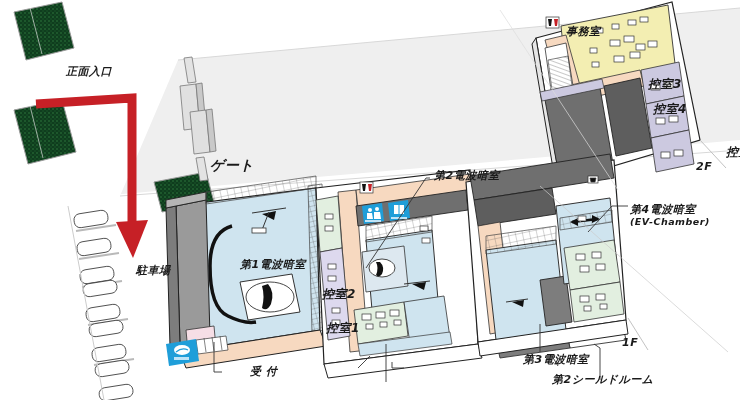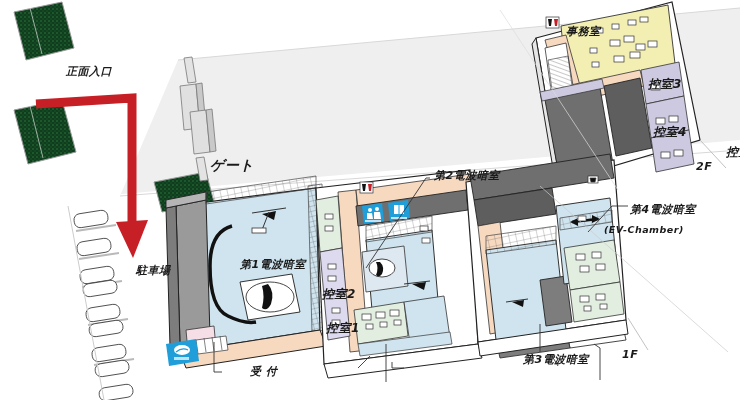--- a/index.html
+++ b/index.html
@@ -334,24 +334,25 @@
   </g>
 </svg>
 
 <div class="lbl lbl-jp" style="left:66px;  top:64px;">正面入口</div>
 <div class="lbl lbl-sm" style="left:210px; top:157px;">ゲート</div>
 <div class="lbl lbl-jp" style="left:136px; top:263px;">駐車場</div>
 <div class="lbl lbl-jp" style="left:240px; top:257px;">第1電波暗室</div>
 <div class="lbl lbl-jp" style="left:434px; top:168px;">第2電波暗室</div>
 <div class="lbl lbl-jp" style="left:498px; top:352px;margin-left:25px;">第3電波暗室</div>
 <div class="lbl lbl-jp" style="left:630px; top:202px;">第4電波暗室</div>
-<div class="lbl lbl-sub" style="left:604px;top:216px;margin-top:8px;">(EV-Chamber)</div>
+<div class="lbl lbl-sub" style="left:630px;top:216px;">(EV-Chamber)</div>
+<div class="lbl lbl-jp" style="left:552px; top:372px;">第2シールドルーム</div>
 <div class="lbl lbl-jp" style="left:222px; top:364px;margin-left:28px;">受 付</div>
 <div class="lbl lbl-jp" style="left:566px; top:24px;text-align:center;">事務室</div>
 <div class="lbl lbl-tiny" style="left:648px;top:76px;">控室3</div>
-<div class="lbl lbl-tiny" style="left:653px;top:124px;">控室4</div>
+<div class="lbl lbl-tiny" style="left:653px;top:101px;">控室4</div>
 <div class="lbl lbl-tiny" style="left:694px;top:144px;margin-left:32px;">控室5</div>
 <div class="lbl lbl-tiny" style="left:322px;top:286px;">控室2</div>
 <div class="lbl lbl-tiny" style="left:326px;top:320px;">控室1</div>
 <div class="lbl lbl-fl" style="left:696px; top:160px;">2F</div>
-<div class="lbl lbl-fl" style="left:622px; top:348px;">1F</div>
+<div class="lbl lbl-fl" style="left:622px; top:336px;">1F</div>
 
 </div>
 
 </body></html>

